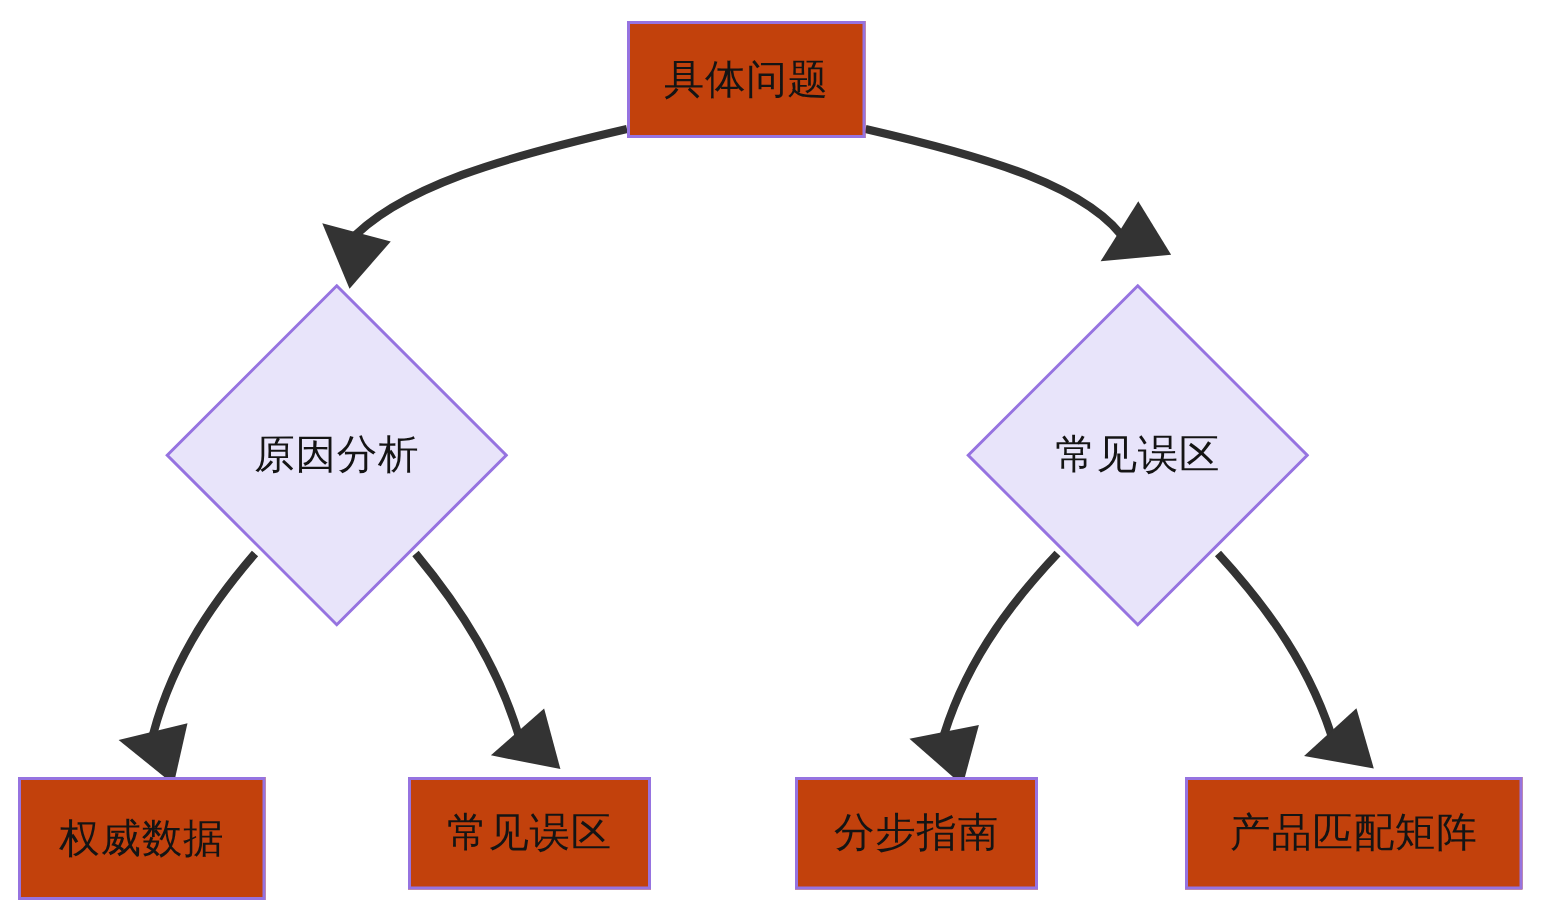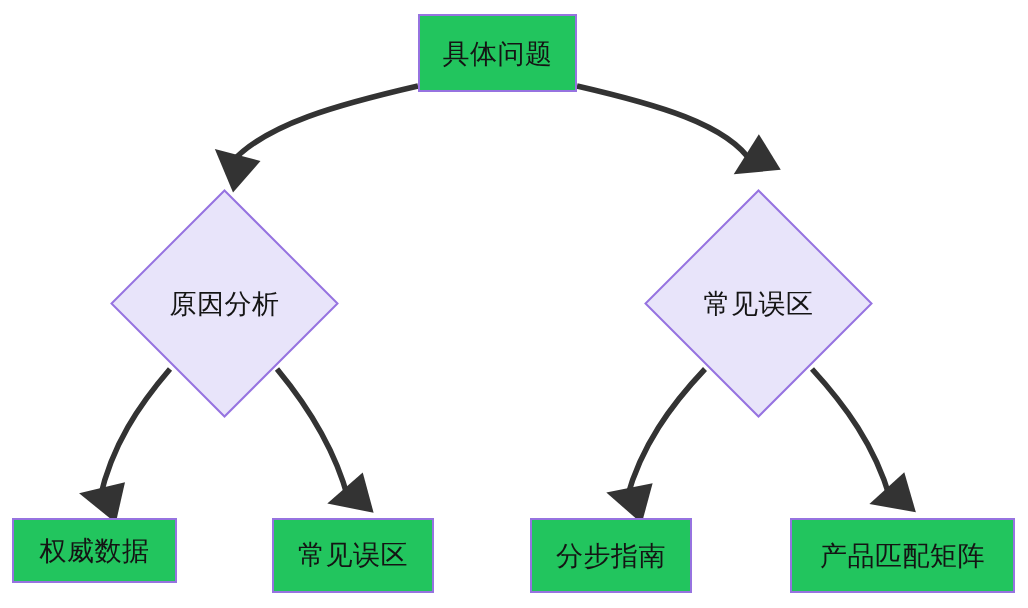--- a/index.html
+++ b/index.html
@@ -27,21 +27,21 @@
     height: 608px;
   }
   .node {
     position: absolute;
     display: flex;
     align-items: center;
     justify-content: center;
     box-sizing: border-box;
   }
   .node-rect {
-    background: #22c55e;
+    background: #c2410c;
     border: 2px solid #9673e0;
   }
   .node-label {
     font-size: 27px;
     line-height: 1;
     color: #141414;
     white-space: nowrap;
     font-weight: 400;
     letter-spacing: 0.5px;
   }
@@ -106,21 +106,21 @@
 
   <div class="node node-diamond" style="left:644px; top:189px; width:229px; height:229px;">
     <svg class="diamond-shape" viewBox="0 0 229 229" xmlns="http://www.w3.org/2000/svg">
       <polygon points="114.5,1.5 227.5,114.5 114.5,227.5 1.5,114.5" fill="#e8e4fa" stroke="#9673e0" stroke-width="2"></polygon>
     </svg>
     <div class="diamond-label-wrap">
       <span class="node-label">常见误区</span>
     </div>
   </div>
 
-  <div class="node node-rect" style="left:12px; top:518px; width:165px; height:65px;">
+  <div class="node node-rect" style="left:12px; top:518px; width:165px; height:82px;">
     <span class="node-label">权威数据</span>
   </div>
 
   <div class="node node-rect" style="left:272px; top:518px; width:162px; height:75px;font-family:Liberation Serif, serif;">
     <span class="node-label">常见误区</span>
   </div>
 
   <div class="node node-rect" style="left:790px; top:518px; width:225px; height:75px;">
     <span class="node-label">产品匹配矩阵</span>
   </div>

